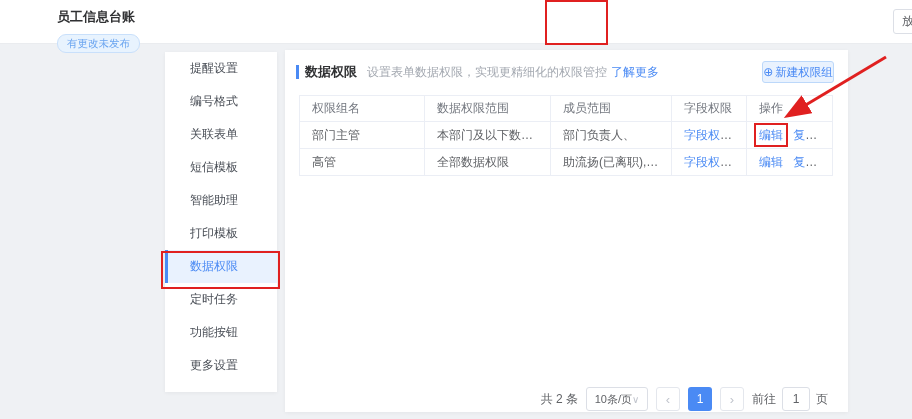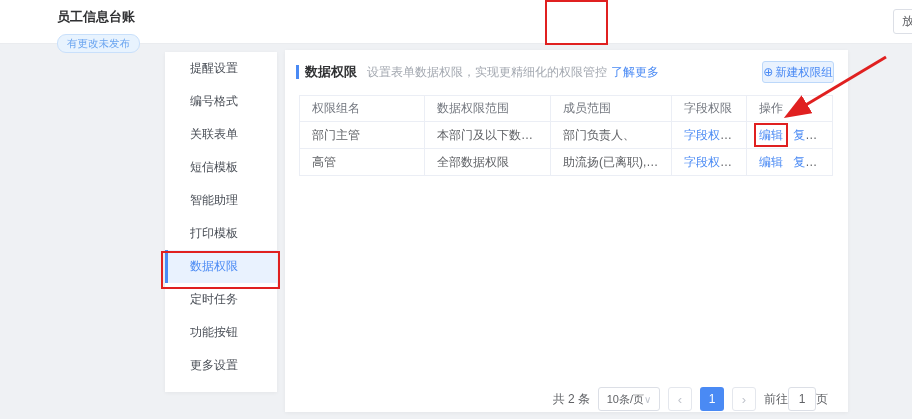--- a/index.html
+++ b/index.html
@@ -99,21 +99,21 @@
   .pg-select .chev { color:#c0c4cc; font-size:10px; }
   .pg-btn {
     width:24px; height:24px; border:1px solid #e4e7ed; border-radius:3px; background:#fff;
     color:#c0c4cc; display:flex; align-items:center; justify-content:center;
     font-size:13px; cursor:pointer;
   }
   .pg-page {
     width:24px; height:24px; border-radius:3px; background:#4a8af4; color:#fff;
     display:flex; align-items:center; justify-content:center; cursor:pointer;
   }
-  .pg-goto { display:flex; align-items:center; gap:0; color:#606266; }
+  .pg-goto { display:flex; align-items:center; gap:6px; color:#606266; }
   .pg-input {
     width:28px; height:24px; border:1px solid #dcdfe6; border-radius:3px;
     text-align:center; font-size:12px; color:#606266; font-family:inherit;
   }
 
   
   .anno-box { position:absolute; border:2px solid #e02020; z-index:5; pointer-events:none; }
   .anno-tab { left:545px; top:0; width:63px; height:45px; }
   .anno-side { left:161px; top:251px; width:119px; height:38px; }
   .anno-arrow { position:absolute; left:0; top:0; width:912px; height:419px; z-index:6; pointer-events:none; }

